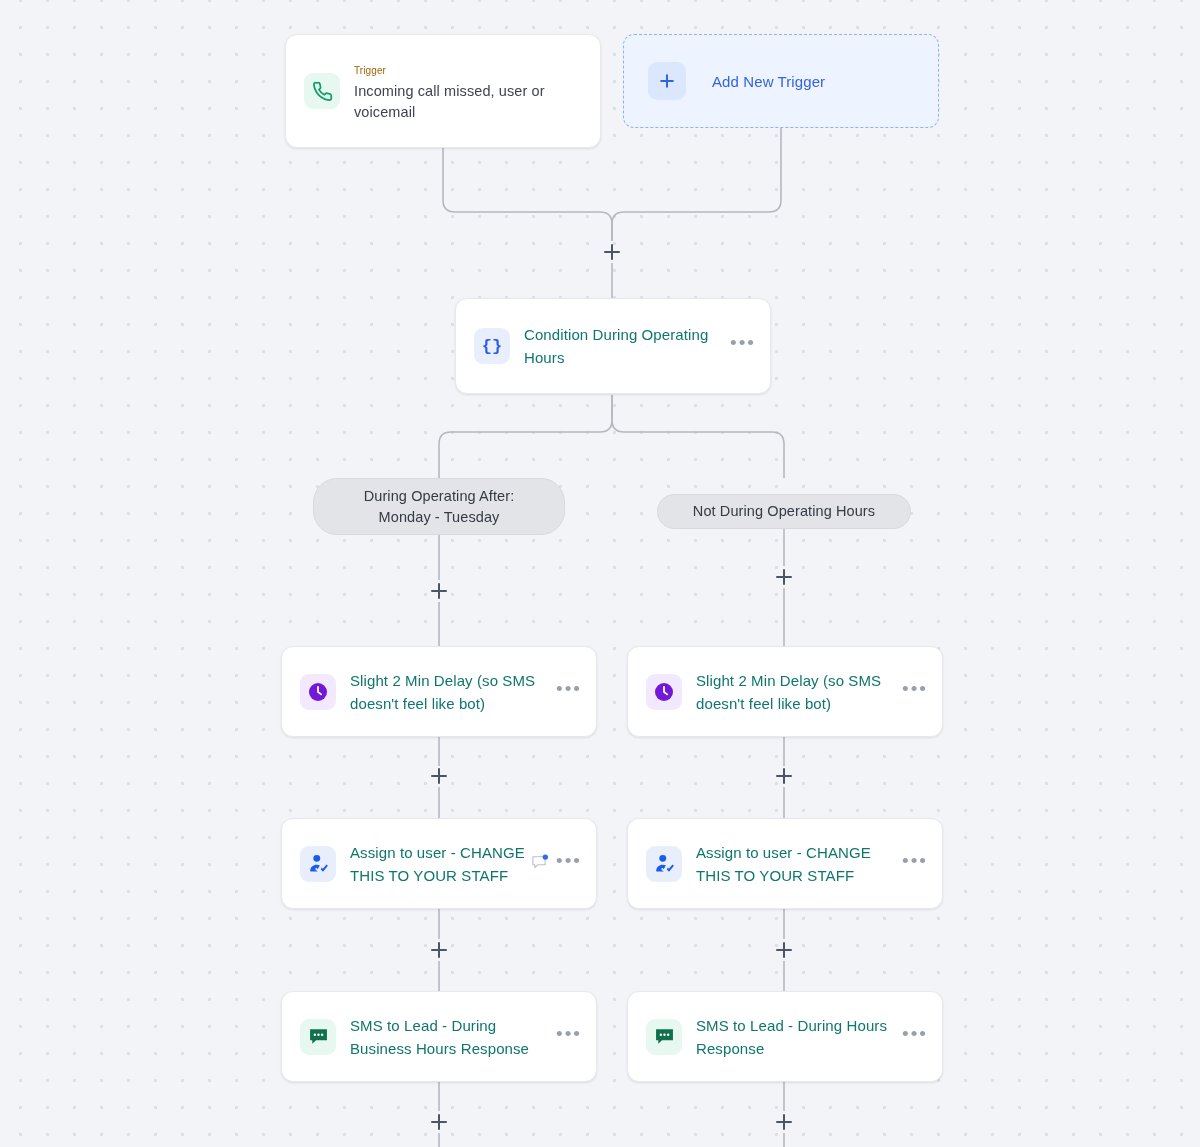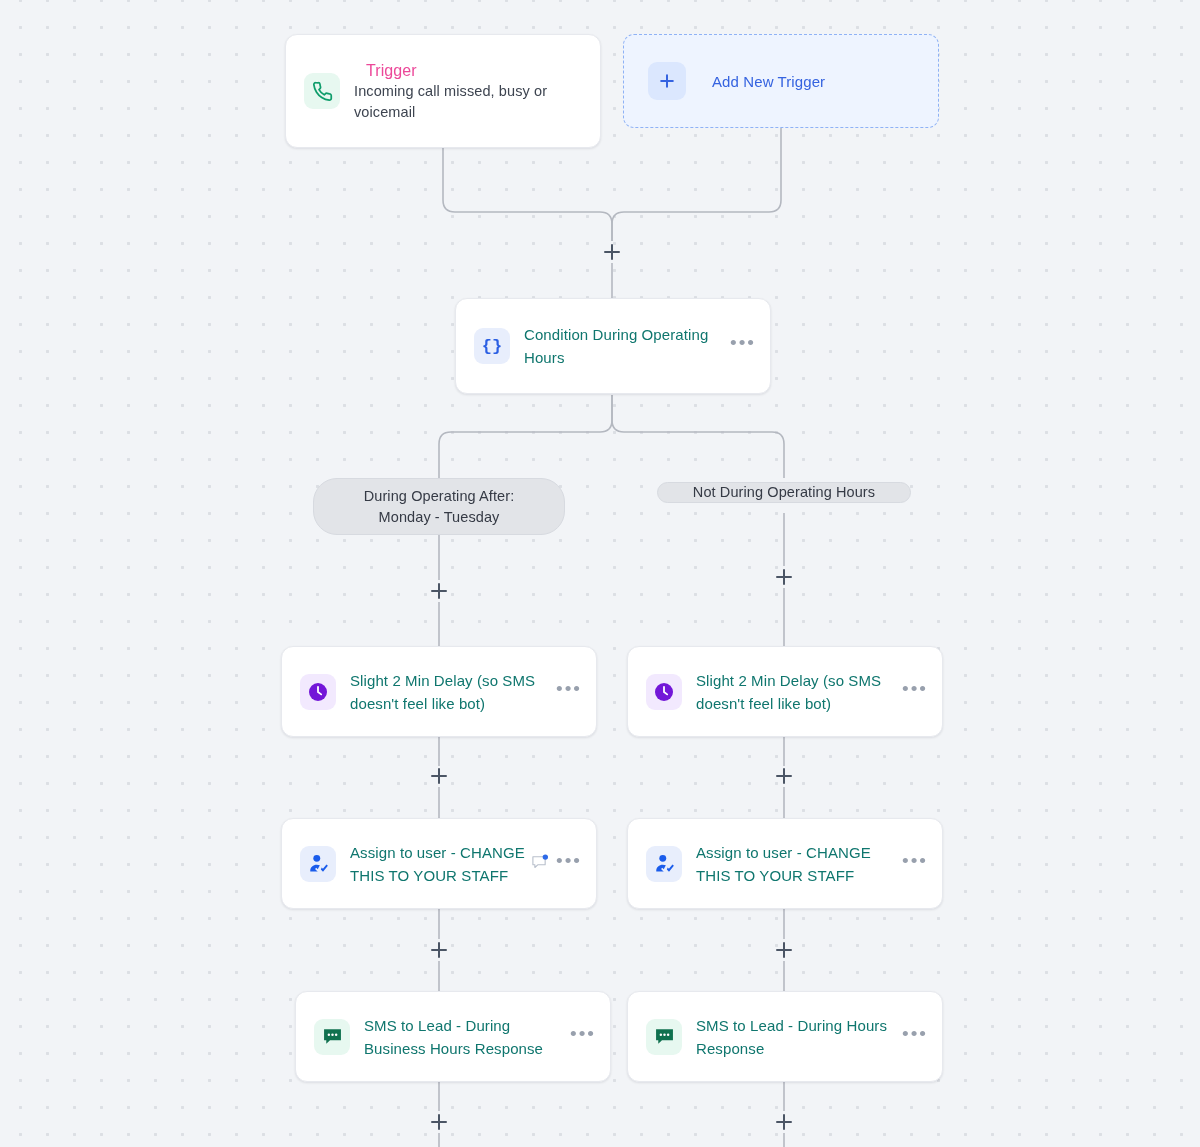--- a/index.html
+++ b/index.html
@@ -94,25 +94,24 @@
     flex-direction: column;
     justify-content: center;
   }
   .node .node-title {
     font-size: 15px;
     line-height: 23px;
     color: #0f766e;
     letter-spacing: 0.1px;
   }
   .node .node-eyebrow {
-    font-size: 16px;
+    font-size: 10px;
     line-height: 21px;
-    color: #ec4899;
-    letter-spacing: 0.1px;
-    margin-left: 12px;
+    color: #a16207;
+    letter-spacing: 0.1px;
   }
   .node .node-sub {
     font-size: 14.5px;
     line-height: 21px;
     color: #3d4450;
     letter-spacing: 0.1px;
   }
   .dots {
     flex: 0 0 auto;
     align-self: center;
@@ -219,21 +218,21 @@
   </svg>
 
   <div class="node" id="trigger-node" style="left:285px; top:34px; width:316px; height:114px;">
     <span class="icon-wrap" style="background:#e7f8f0;">
       <svg width="21" height="21" viewBox="0 0 24 24" fill="none" stroke="#0f9d6b" stroke-width="2" stroke-linecap="round" stroke-linejoin="round">
         <path d="M22 16.9v3a2 2 0 0 1-2.2 2 19.8 19.8 0 0 1-8.6-3.1 19.5 19.5 0 0 1-6-6A19.8 19.8 0 0 1 2.1 4.2 2 2 0 0 1 4.1 2h3a2 2 0 0 1 2 1.7c.1 1 .3 1.9.6 2.8a2 2 0 0 1-.5 2.1L8 9.8a16 16 0 0 0 6 6l1.2-1.2a2 2 0 0 1 2.1-.5c.9.3 1.8.5 2.8.6a2 2 0 0 1 1.9 2.2z"></path>
       </svg>
     </span>
     <span class="body">
       <span class="node-eyebrow">Trigger</span>
-      <span class="node-sub">Incoming call missed, busy or voicemail</span>
+      <span class="node-sub">Incoming call missed, user or voicemail</span>
     </span>
   </div>
 
   <div id="add-trigger" style="left:623px; top:34px; width:316px; height:94px;">
     <span class="plus-box">
       <svg width="20" height="20" viewBox="0 0 24 24" fill="none" stroke="#3563e0" stroke-width="2.4" stroke-linecap="round">
         <line x1="12" y1="5" x2="12" y2="19"></line>
         <line x1="5" y1="12" x2="19" y2="12"></line>
       </svg>
     </span>
@@ -248,21 +247,21 @@
       <span class="node-title">Condition During Operating Hours</span>
     </span>
     <span class="dots">•••</span>
   </div>
 
   <div class="pill" id="pill-left" style="left:313px; top:478px; width:252px; height:57px; flex-direction:column;">
     <span>During Operating After:</span>
     <span>Monday - Tuesday</span>
   </div>
 
-  <div class="pill" id="pill-right" style="left:657px; top:482px; width:254px; height:21px;">
+  <div class="pill" id="pill-right" style="left:657px; top:494px; width:254px; height:35px;">
     <span>Not During Operating Hours</span>
   </div>
 
   <div class="plus" style="left:439px; top:591px;"></div>
   <div class="plus" style="left:439px; top:776px;"></div>
   <div class="plus" style="left:439px; top:950px;"></div>
   <div class="plus" style="left:439px; top:1122px;"></div>
 
   <div class="plus" style="left:784px; top:577px;"></div>
   <div class="plus" style="left:784px; top:776px;"></div>
@@ -322,21 +321,21 @@
         <path d="M3.4 19.4c0-3.6 3-6.2 6.8-6.2 1.2 0 2.3.25 3.2.7l-2.2 4.1-1.5-1.5-1.3 1.3 2.6 2.6.3-.5v.5H3.4z"></path>
         <path d="M14.4 18.2l2.3 2.3 5.1-6.1-1.5-1.3-3.7 4.4-1.2-1.2z"></path>
       </svg>
     </span>
     <span class="body">
       <span class="node-title">Assign to user - CHANGE THIS TO YOUR STAFF</span>
     </span>
     <span class="dots">•••</span>
   </div>
 
-  <div class="node" style="left:295px; top:991px; width:316px; height:91px;justify-content:center;">
+  <div class="node" style="left:281px; top:991px; width:316px; height:91px;justify-content:center;">
     <span class="icon-wrap" style="background:#e7f8f0;">
       <svg width="23" height="23" viewBox="0 0 24 24">
         <path d="M3.2 4.4h17.6v11.4H9.4l-3.9 3.7v-3.7H3.2z" fill="#10714f"></path>
         <circle cx="8.2" cy="10.1" r="1.28" fill="#ffffff"></circle>
         <circle cx="12" cy="10.1" r="1.28" fill="#ffffff"></circle>
         <circle cx="15.8" cy="10.1" r="1.28" fill="#ffffff"></circle>
       </svg>
     </span>
     <span class="body">
       <span class="node-title">SMS to Lead - During Business Hours Response</span>

